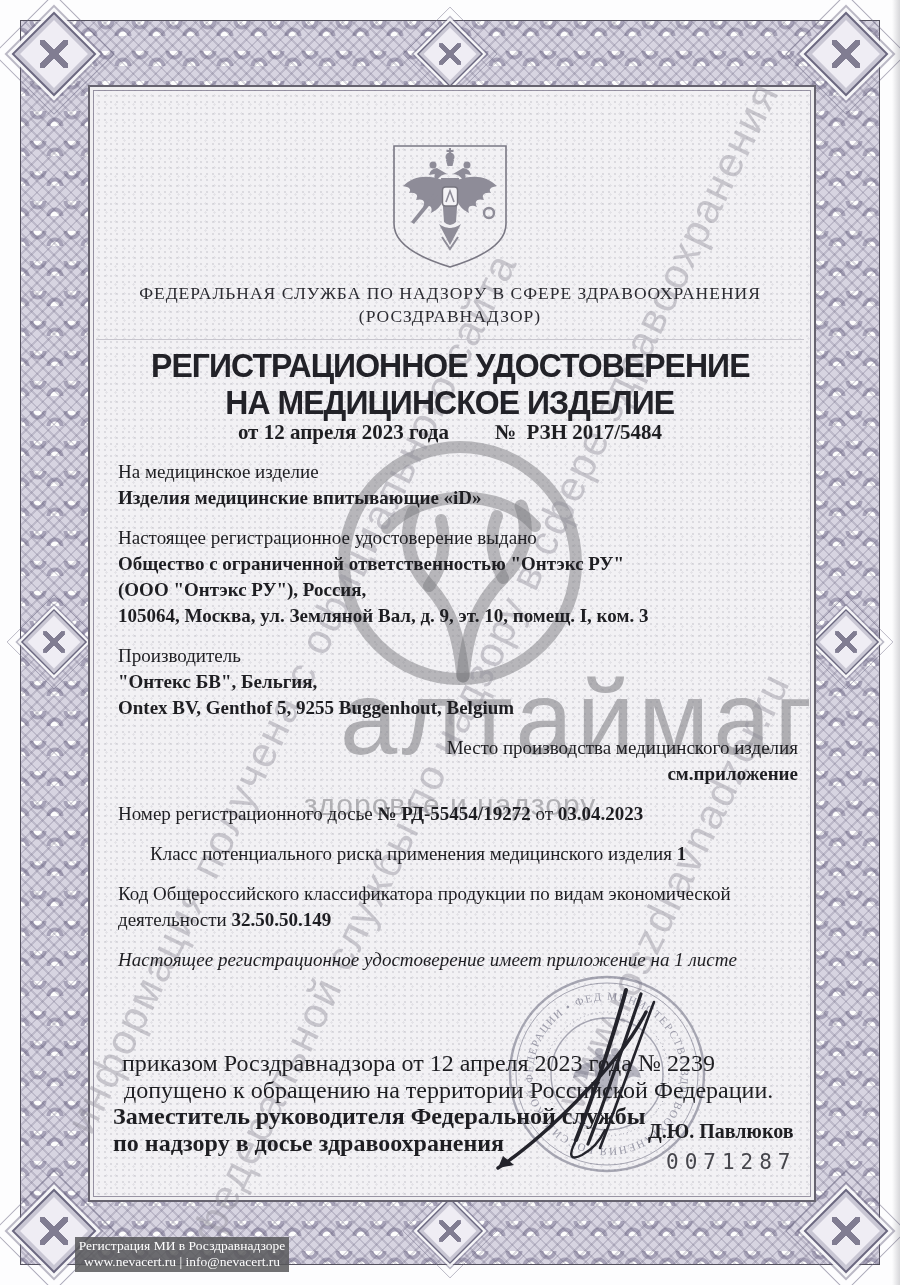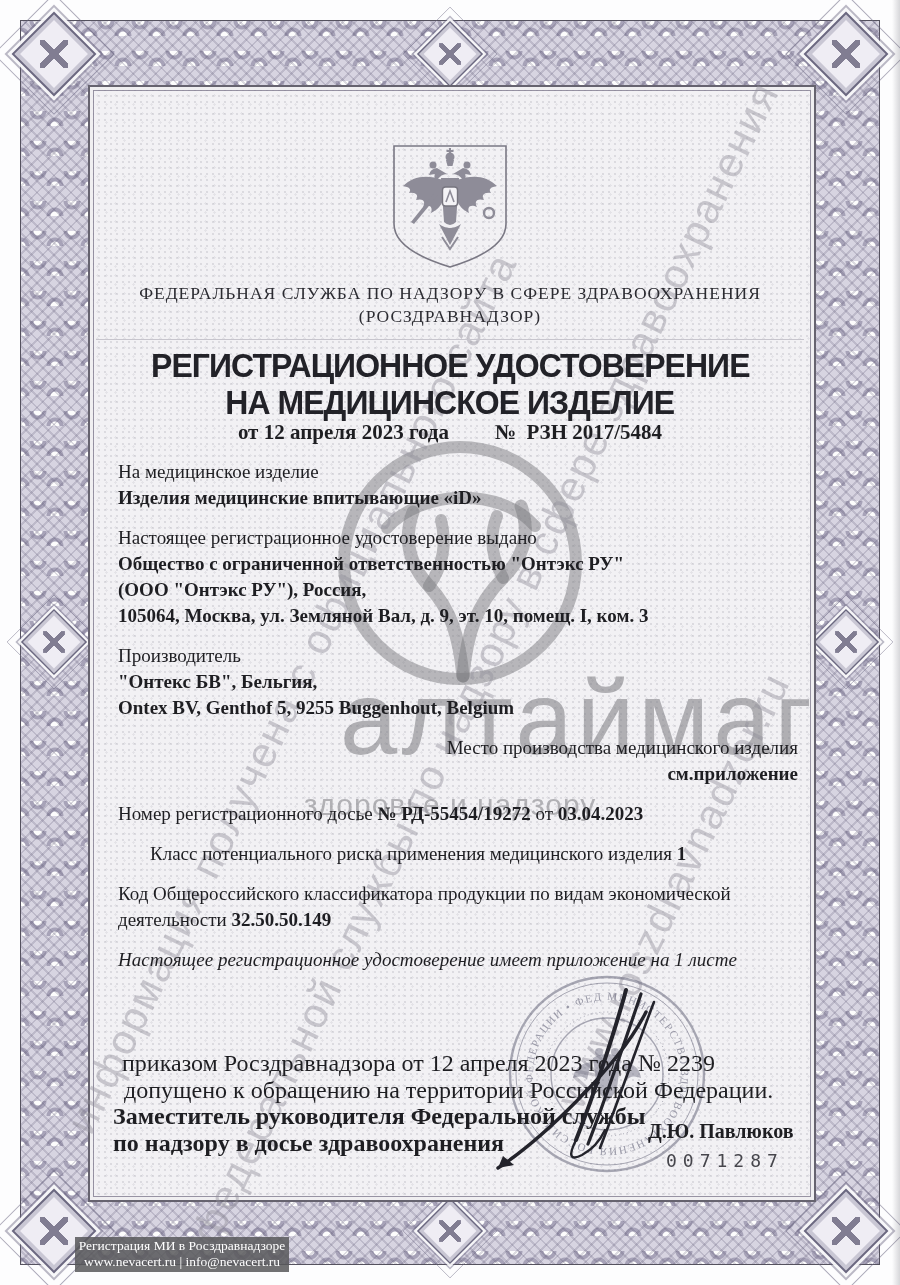--- a/index.html
+++ b/index.html
@@ -61,21 +61,21 @@
     font-weight:bold;font-size:34px;color:#222228;}
   .title .cond{display:inline-block;transform:scaleX(.94);letter-spacing:-1px;white-space:pre;}
   .dateline{left:95px;top:420px;width:710px;display:flex;justify-content:center;gap:46px;
     font-weight:bold;font-size:21px;}
   .dateline span{white-space:pre;}
   .p{left:118px;width:680px;font-size:19px;line-height:26px;}
   .p b{font-weight:bold;}
   .sigblock{font-size:24px;line-height:27px;}
   .bold{font-weight:bold;}
   .signer-name{left:648px;top:1120px;font-weight:bold;font-size:20px;}
-  .serial{left:666px;top:1150px;font-family:"DejaVu Sans Mono",monospace;font-size:18px;
+  .serial{left:666px;top:1150px;font-family:"DejaVu Sans Mono",monospace;font-size:21px;
     letter-spacing:6px;color:#46464c;}
 
   .stamp{position:absolute;left:505px;top:972px;z-index:1;}
   .sig{position:absolute;left:468px;top:972px;z-index:3;}
   .emblem{position:absolute;left:385px;top:140px;z-index:2;}
 
   
   .badge{position:absolute;left:75px;top:1237px;width:214px;height:34px;z-index:6;
     background:rgba(88,88,90,.85);color:#ffffff;text-align:center;
     font-size:13.5px;line-height:16px;padding-top:1px;}

